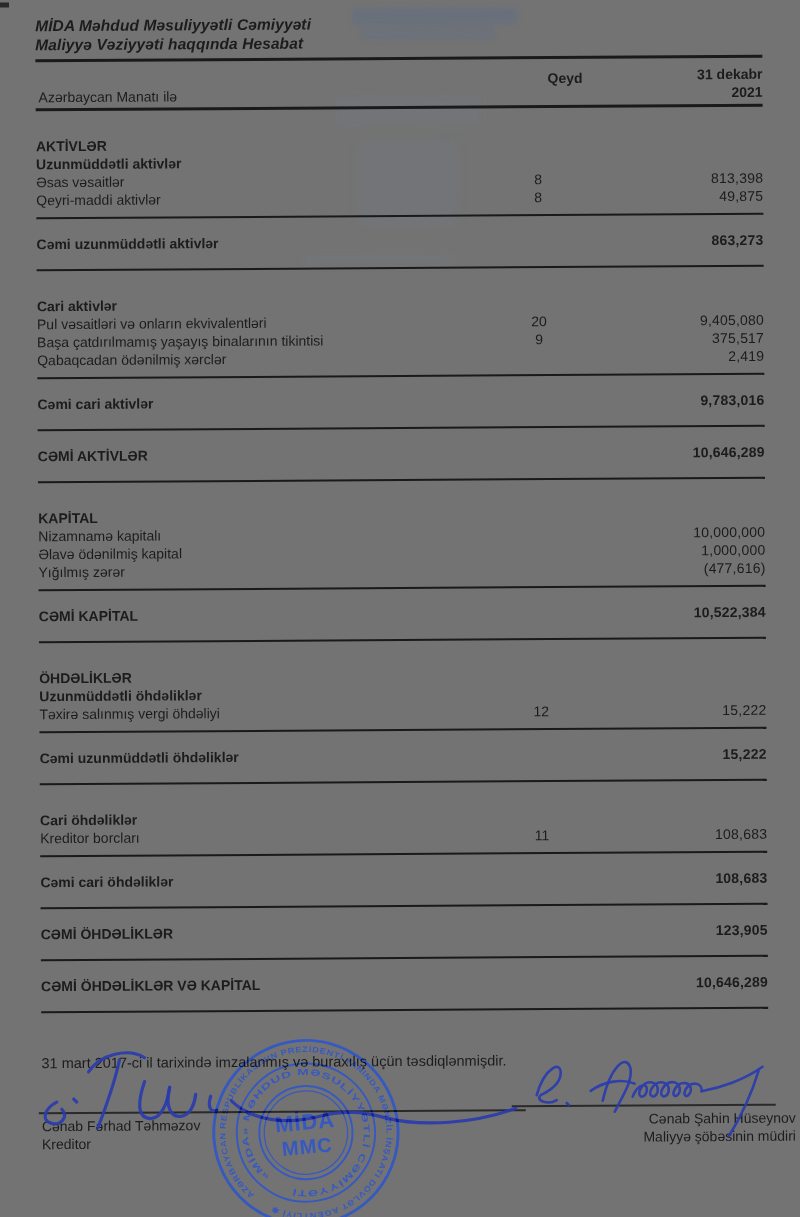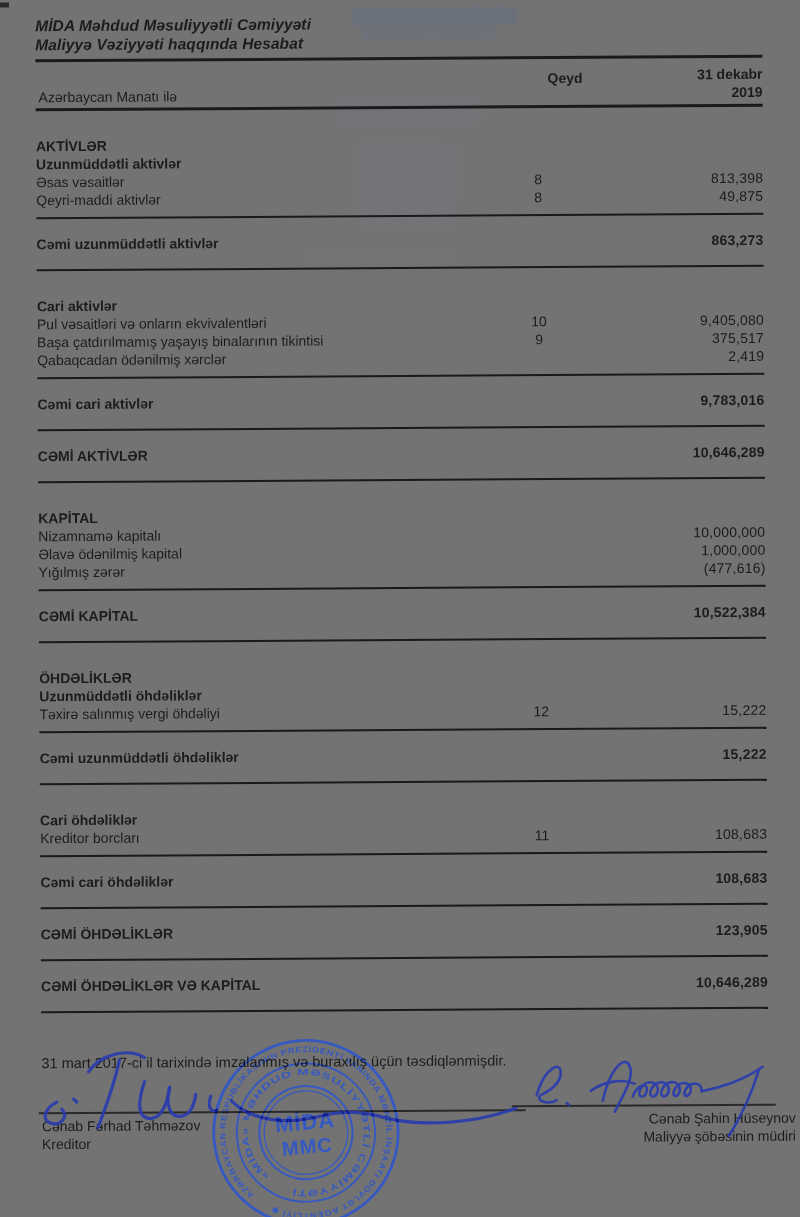--- a/index.html
+++ b/index.html
@@ -70,21 +70,21 @@
       <div class="doc-title">
         <div>MİDA Məhdud Məsuliyyətli Cəmiyyəti</div>
         <div>Maliyyə Vəziyyəti haqqında Hesabat</div>
       </div>
       <div class="rule rule1 thick"></div>
 
       <div class="head-row">
         <div class="qeyd-head">Qeyd</div>
         <div class="date-head">
           <div>31 dekabr</div>
-          <div>2019</div>
+          <div>2021</div>
         </div>
         <div class="currency-note">Azərbaycan Manatı ilə</div>
       </div>
       <div class="rule thick"></div>
 
       <div id="balance-table">
           <div class="t-spacer"></div>
           <div class="row header">
             <span class="lbl">AKTİVLƏR</span>
             <span class="qeyd"></span>
@@ -113,21 +113,21 @@
           </div>
           <div class="t-rule"></div>
           <div class="t-spacer"></div>
           <div class="row header">
             <span class="lbl">Cari aktivlər</span>
             <span class="qeyd"></span>
             <span class="amt"></span>
           </div>
           <div class="row item">
             <span class="lbl">Pul vəsaitləri və onların ekvivalentləri</span>
-            <span class="qeyd">10</span>
+            <span class="qeyd">20</span>
             <span class="amt">9,405,080</span>
           </div>
           <div class="row item">
             <span class="lbl">Başa çatdırılmamış yaşayış binalarının tikintisi</span>
             <span class="qeyd">9</span>
             <span class="amt">375,517</span>
           </div>
           <div class="row item">
             <span class="lbl">Qabaqcadan ödənilmiş xərclər</span>
             <span class="qeyd"></span>

